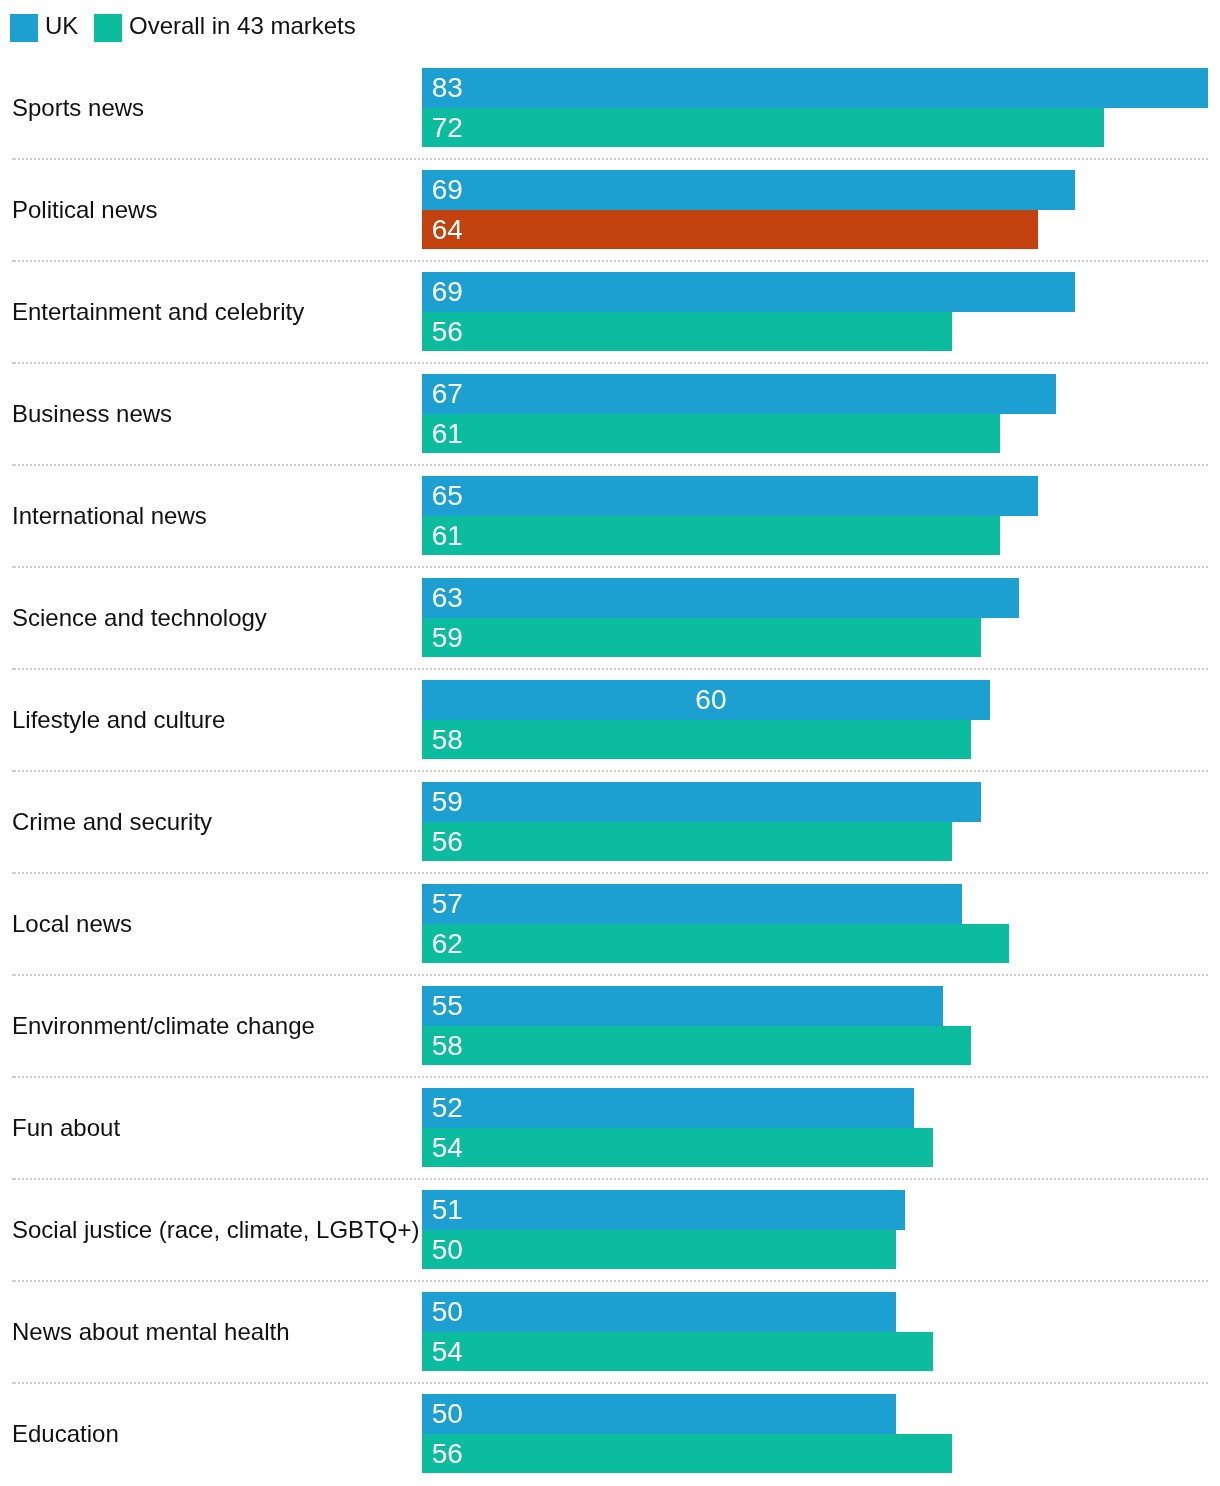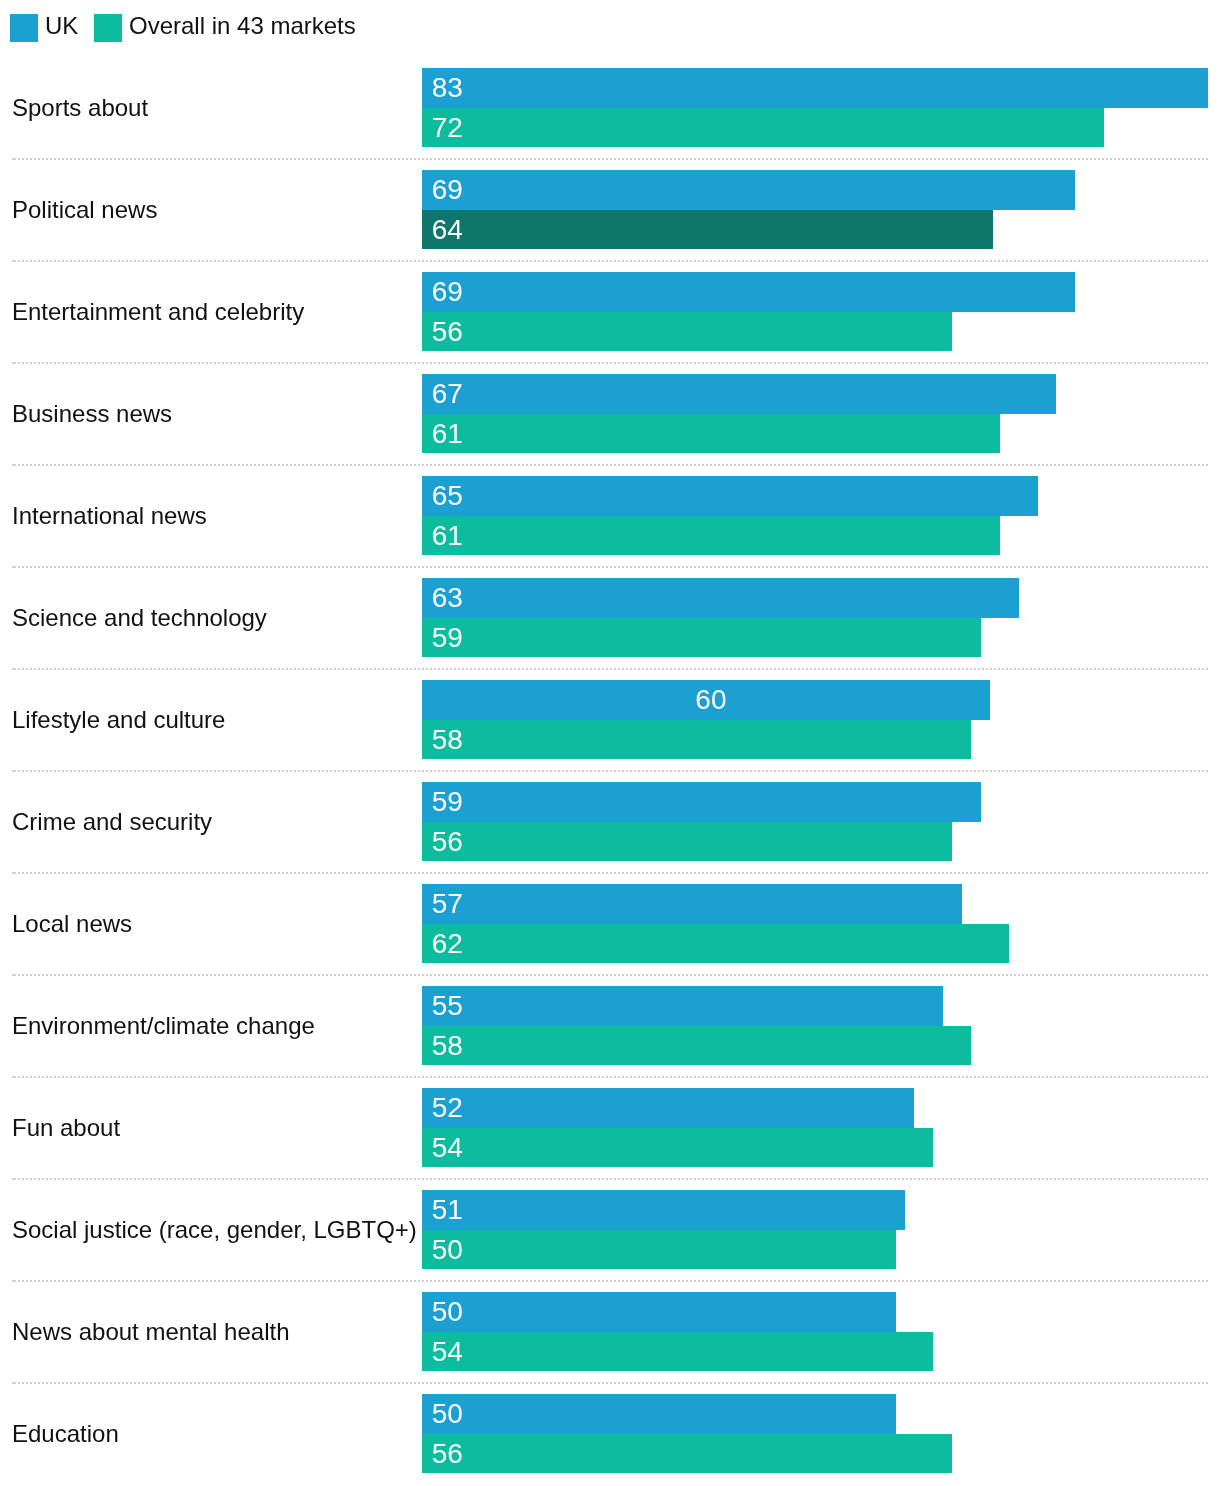--- a/index.html
+++ b/index.html
@@ -133,38 +133,38 @@
       <span class="legend-label">UK</span>
     </div>
     <div class="legend-item legend-item--overall">
       <span class="legend-swatch" style="background: rgb(11, 188, 158);"></span>
       <span class="legend-label">Overall in 43 markets</span>
     </div>
   </div>
 
   <div class="rows">
       <div class="row">
-        <div class="cat-label">Sports about</div>
+        <div class="cat-label">Sports news</div>
         <div class="bars">
           <div class="bar bar--uk" style="width: 786.01px; background: rgb(27, 160, 209);">
             <span class="bar-value">83</span>
           </div>
           <div class="bar bar--overall" style="width: 681.84px; background: rgb(11, 188, 158);">
             <span class="bar-value">72</span>
           </div>
         </div>
         <div class="row-sep"></div>
       </div>
       <div class="row">
         <div class="cat-label">Political news</div>
         <div class="bars">
           <div class="bar bar--uk" style="width: 653.43px; background: rgb(27, 160, 209);">
             <span class="bar-value">69</span>
           </div>
-          <div class="bar bar--overall" style="width: 571px; background: #0f766e; align-items: center;">
+          <div class="bar bar--overall" style="width: 616px; background: #c2410c; align-items: center;">
             <span class="bar-value">64</span>
           </div>
         </div>
         <div class="row-sep"></div>
       </div>
       <div class="row">
         <div class="cat-label">Entertainment and celebrity</div>
         <div class="bars">
           <div class="bar bar--uk" style="width: 653.43px; background: rgb(27, 160, 209);">
             <span class="bar-value">69</span>
@@ -265,21 +265,21 @@
           <div class="bar bar--uk" style="width: 492.44px; background: rgb(27, 160, 209);">
             <span class="bar-value">52</span>
           </div>
           <div class="bar bar--overall" style="width: 511.38px; background: rgb(11, 188, 158);">
             <span class="bar-value">54</span>
           </div>
         </div>
         <div class="row-sep"></div>
       </div>
       <div class="row">
-        <div class="cat-label">Social justice (race, gender, LGBTQ+)</div>
+        <div class="cat-label">Social justice (race, climate, LGBTQ+)</div>
         <div class="bars">
           <div class="bar bar--uk" style="width: 482.97px; background: rgb(27, 160, 209);">
             <span class="bar-value">51</span>
           </div>
           <div class="bar bar--overall" style="width: 473.5px; background: rgb(11, 188, 158);">
             <span class="bar-value">50</span>
           </div>
         </div>
         <div class="row-sep"></div>
       </div>

